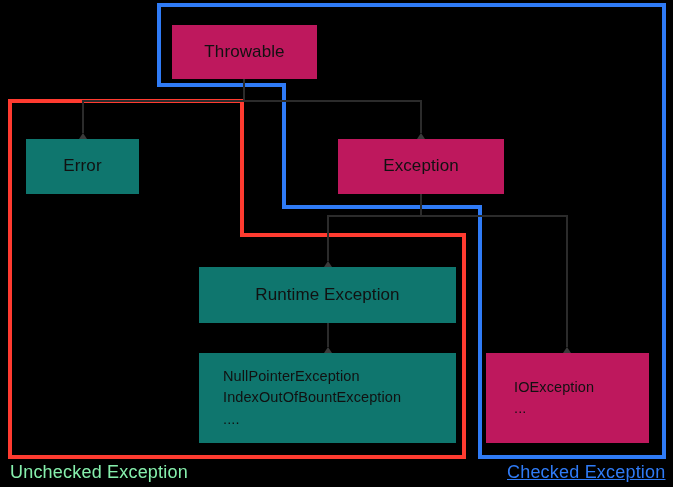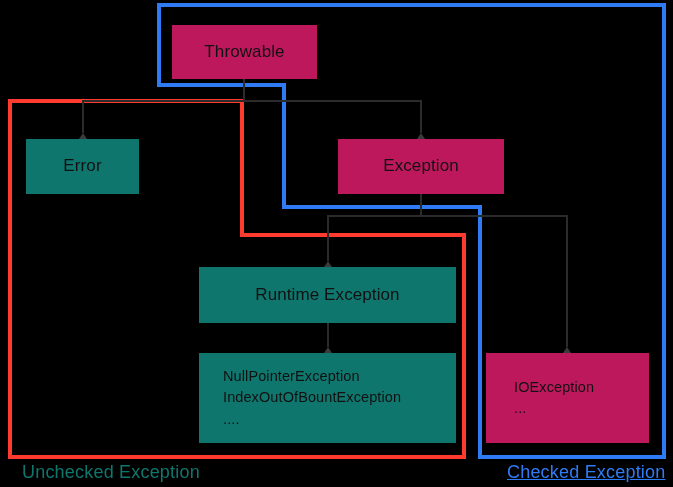--- a/index.html
+++ b/index.html
@@ -64,21 +64,21 @@
     border-bottom: 6px solid #3a3a3a;
   }
 
   
   .legend {
     position: absolute;
     font-size: 18px;
     letter-spacing: 0.2px;
     white-space: nowrap;
   }
-  .legend.red { color: #0f766e; margin-left: 12px; }
+  .legend.red { color: #86efac; }
   .legend.blue { color: #2f7bf6; text-decoration: underline; }
 </style>
 </head>
 <body>
 
 <div id="canvas">
 
   <div class="group-outline" style="left:0;top:0;width:673px;height:487px;color:#2f7bf6;">
 
     <div class="seg" style="left:157px;top:3px;width:509px;height:4px;"></div>

